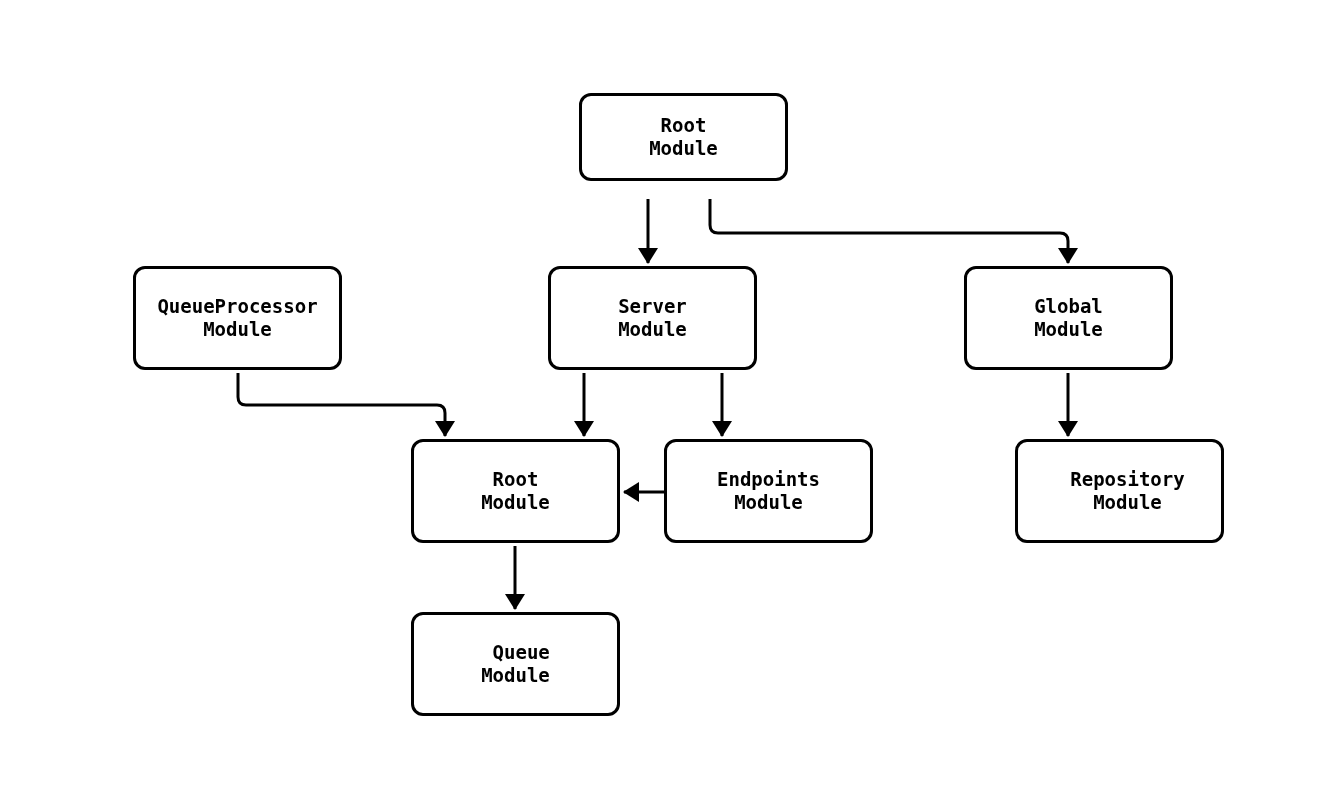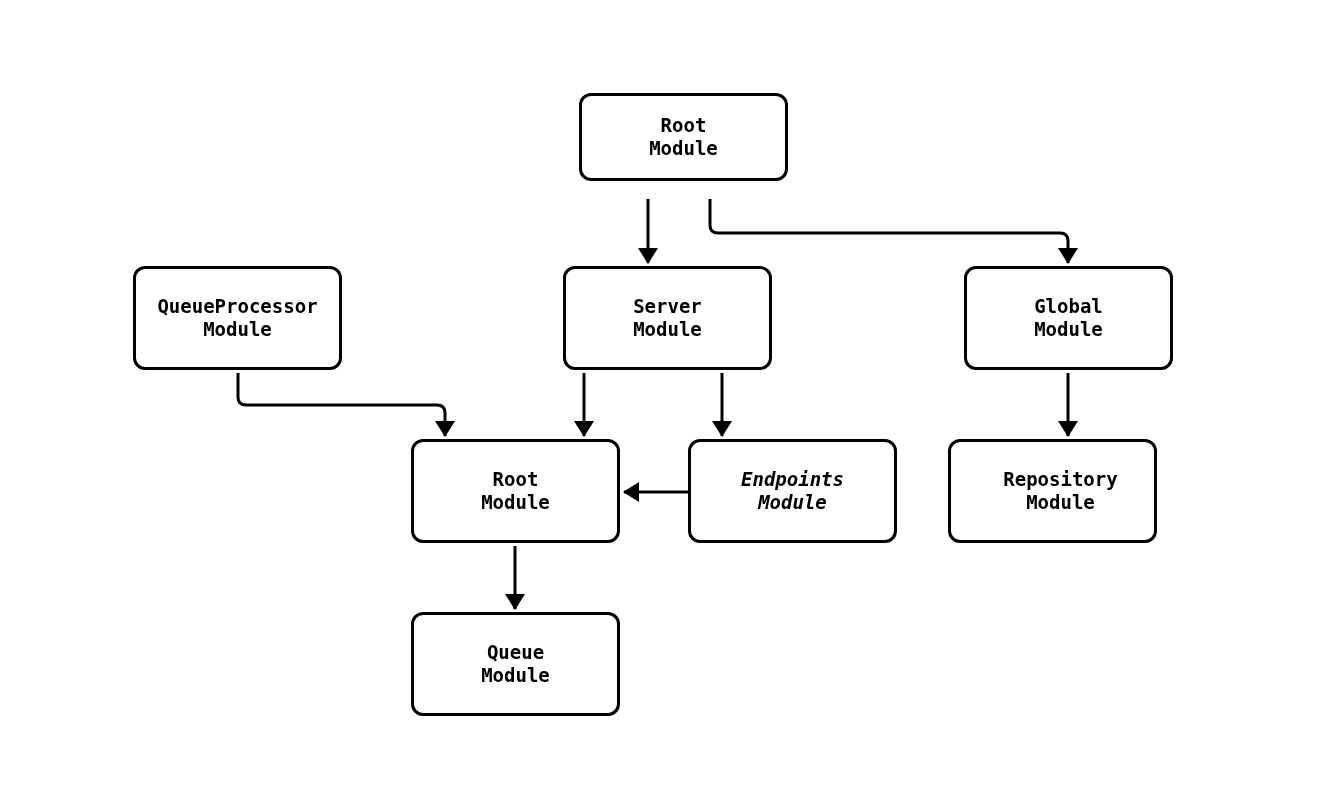--- a/index.html
+++ b/index.html
@@ -39,26 +39,26 @@
     text-align: center;
     font-size: 19px;
     font-weight: bold;
     line-height: 23px;
     color: #000000;
     white-space: pre-line;
   }
 
   .n-root          { left: 579px;  top: 93px;  height: 88px; }
   .n-queueprocessor{ left: 133px;  top: 266px; }
-  .n-server        { left: 548px;  top: 266px; margin-left: 15px; }
+  .n-server        { left: 548px;  top: 266px; }
   .n-global        { left: 964px;  top: 266px; }
   .n-core          { left: 411px;  top: 439px; }
-  .n-endpoints     { left: 688px;  top: 439px; font-style: italic; }
-  .n-repository    { left: 948px;  top: 439px; padding-left: 16px; }
-  .n-queue         { left: 411px;  top: 612px; }
+  .n-endpoints     { left: 664px;  top: 439px; }
+  .n-repository    { left: 1015px;  top: 439px; padding-left: 16px; }
+  .n-queue         { left: 411px;  top: 612px; text-align: right; }
 </style>
 </head>
 <body>
 
 <div class="canvas">
 
   <svg class="edge-layer" width="1337" height="809" viewBox="0 0 1337 809" xmlns="http://www.w3.org/2000/svg">
     <defs>
       <marker id="arrowhead" markerUnits="userSpaceOnUse" markerWidth="22" markerHeight="24" refX="15" refY="10" orient="auto">
         <path d="M0,0 L16,10 L0,20 Z" fill="#000000"></path>

